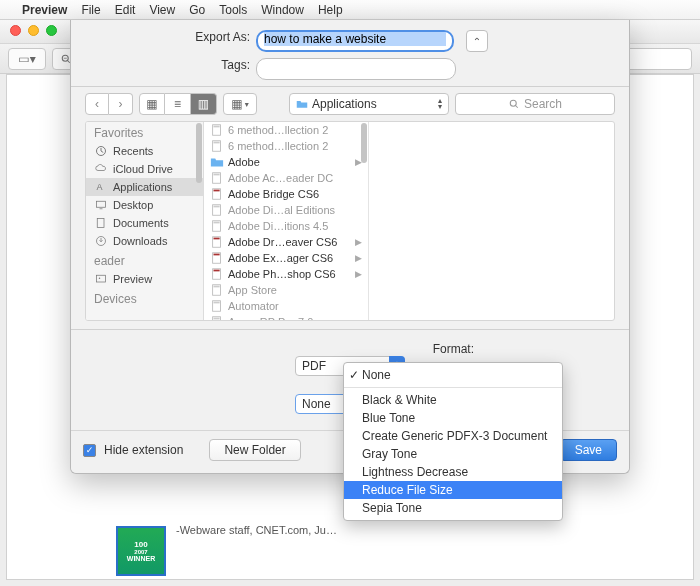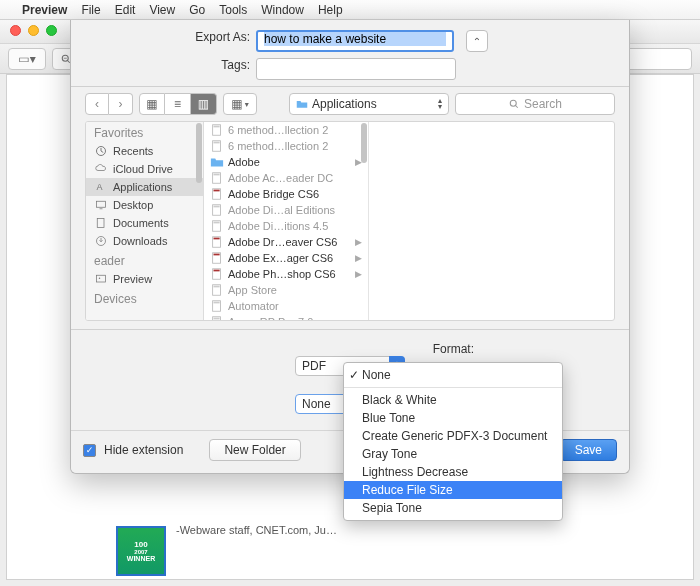--- a/index.html
+++ b/index.html
@@ -34,21 +34,21 @@
   .tsearch { width: 150px; height: 22px; border: 1px solid #c8c8c8; border-radius: 4px; background: #fff; display: flex; align-items: center; padding: 0 6px; color: #999; gap: 4px; }
 
   
   .content { position: absolute; top: 54px; left: 6px; right: 6px; bottom: 6px; background: #fff; border: 1px solid #d0d0d0; }
 
   
   .sheet { position: absolute; top: 0; left: 50%; transform: translateX(-50%); width: 560px; background: #f1f1f1; border: 1px solid #b8b8b8; border-top: none; border-radius: 0 0 6px 6px; box-shadow: 0 10px 30px rgba(0,0,0,0.25); z-index: 5; }
   .sheet-inner { padding: 10px 14px; }
   .row { display: flex; margin-bottom: 6px; gap: 6px; }
   .row-label { width: 165px; text-align: right; color: #333; }
-  .textfield { flex: 0 0 200px; height: 22px; border: 1px solid #bfbfbf; border-radius: 3px; background: #fff; padding: 0 6px; font-size: 12px; }
+  .textfield { flex: 0 0 200px; height: 22px; border: 1px solid #bfbfbf; border-radius: 10px; background: #fff; padding: 0 6px; font-size: 12px; }
   .textfield.focus { border: 2px solid #4f8fe6; flex: 0 0 198px; }
   .textfield.focus input { background: #b7d5fc; border: none; outline: none; width: 100%; font-size: 12px; }
   .expand-btn { width: 22px; height: 22px; border: 1px solid #bfbfbf; border-radius: 4px; background: #fff; display: flex; align-items: center; justify-content: center; color: #555; margin-left: 6px; }
 
   
   .divider { height: 1px; background: #d0d0d0; margin: 4px -14px 6px; }
   .browser-top { display: flex; align-items: center; gap: 6px; margin-bottom: 6px; }
   .nav-btns { display: flex; }
   .nav-btns .nb { width: 24px; height: 22px; border: 1px solid #c5c5c5; background: #fff; display: flex; align-items: center; justify-content: center; color: #888; }
   .nav-btns .nb:first-child { border-radius: 4px 0 0 4px; }

